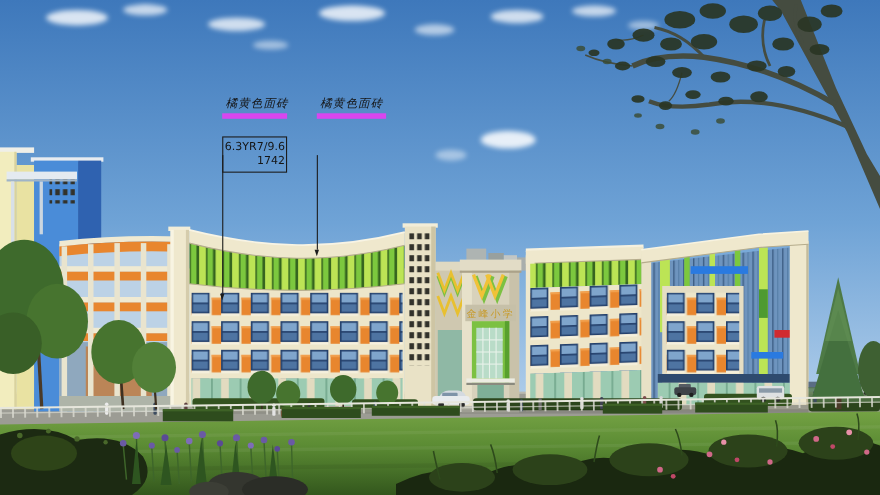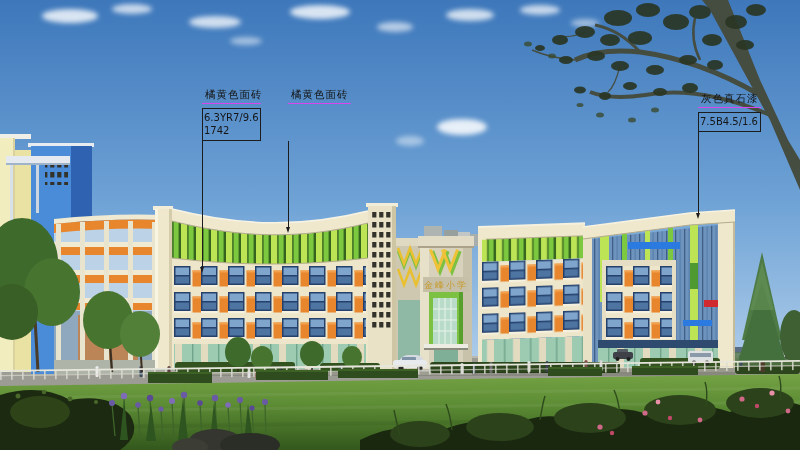--- a/index.html
+++ b/index.html
@@ -1,24 +1,24 @@
 <!DOCTYPE html>
 <html><head>
 <meta charset="utf-8">
 <style>
   html,body{margin:0;padding:0;background:#222;}
   .stage{position:relative;width:800px;height:450px;overflow:hidden;
          font-family:"DejaVu Sans",sans-serif;}
   .stage svg{position:absolute;inset:0;display:block;}
   
   .anno{position:absolute;color:#151515;font-size:10.5px;line-height:13px;}
-  .anno-title{padding:0 0 2px 3px;border-bottom:1px solid #d946ef;
-              white-space:nowrap;letter-spacing:1px;}
-  .anno-box{border:1px solid #1c1c1c;margin-top:4px;padding:2px 1px 3px;
-            text-align:left;font-size:10px;}
+  .anno-title{padding:0 0 2px 3px;border-bottom:5px solid #d946ef;
+              white-space:nowrap;letter-spacing:1px;font-style:italic;}
+  .anno-box{border:1px solid #1c1c1c;margin-top:16px;padding:2px 1px 3px;
+            text-align:right;font-size:10px;}
   .anno-box div{white-space:nowrap;}
   .anno-leader{position:absolute;left:0;width:1px;background:#1c1c1c;}
   .anno-arrow{position:absolute;left:-2px;width:0;height:0;
               border-left:2.5px solid transparent;border-right:2.5px solid transparent;
               border-top:6px solid #1c1c1c;}
 </style>
 </head>
 <body>
 
 <div class="stage">
@@ -549,21 +549,13 @@
   <div class="anno-arrow" style="top:179px"></div>
 </div>
 
 <div class="anno" style="left:288px;top:88px;width:63px">
   <div class="anno-title">橘黄色面砖</div>
   <div class="anno-leader" style="top:53px;height:86px"></div>
   <div class="anno-arrow" style="top:139px"></div>
 </div>
 
 
-<div class="anno" style="left:698px;top:92px;width:63px">
-  <div class="anno-title">灰色真石漆</div>
-  <div class="anno-box">
-    <div>7.5B4.5/1.6</div>
-  </div>
-  <div class="anno-leader" style="top:40px;height:81px"></div>
-  <div class="anno-arrow" style="top:121px"></div>
 </div>
-</div>
 
 </body></html>

